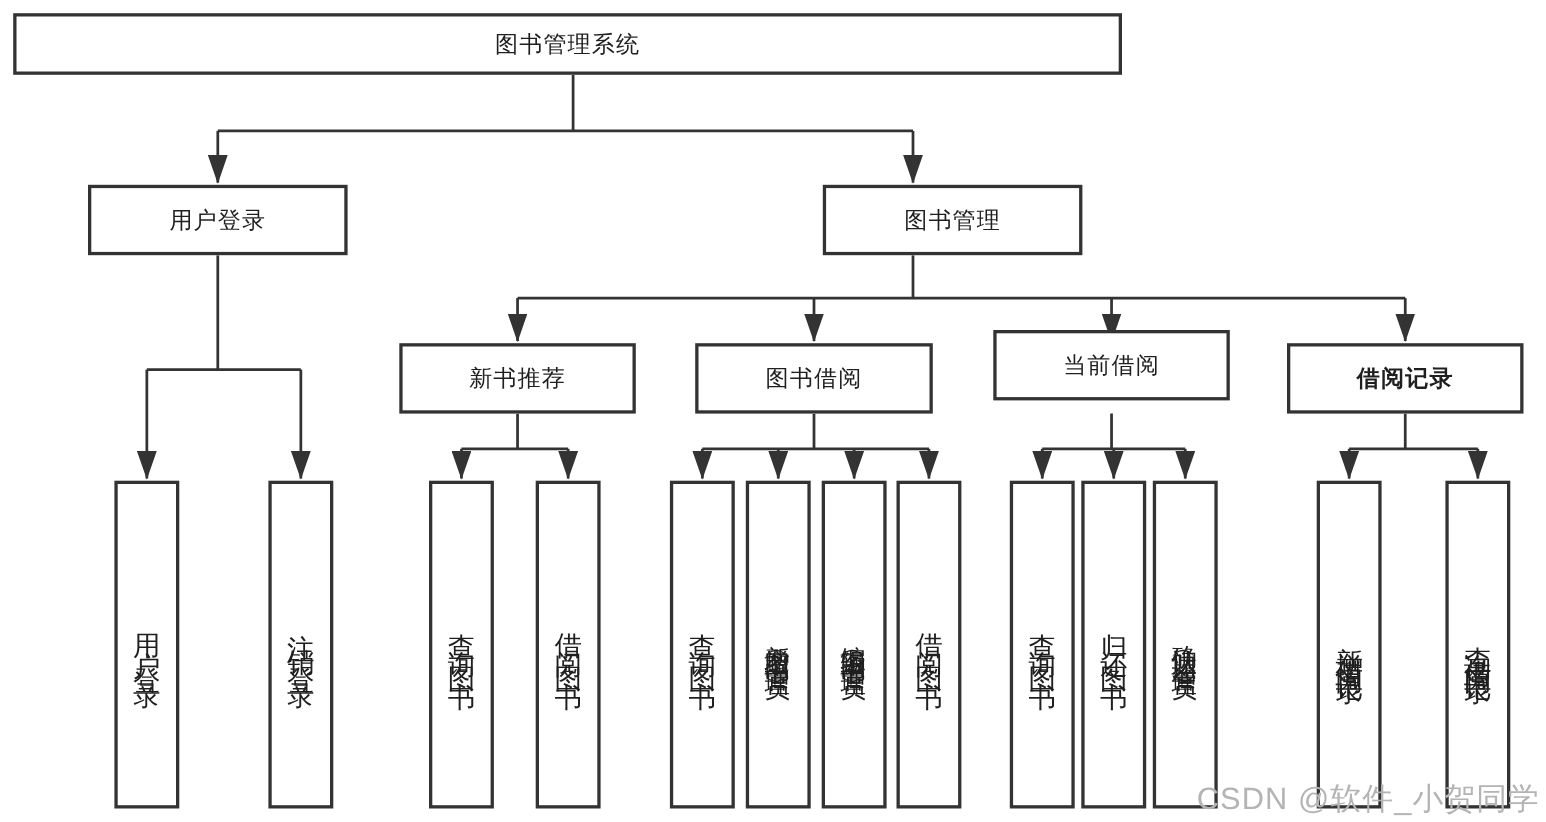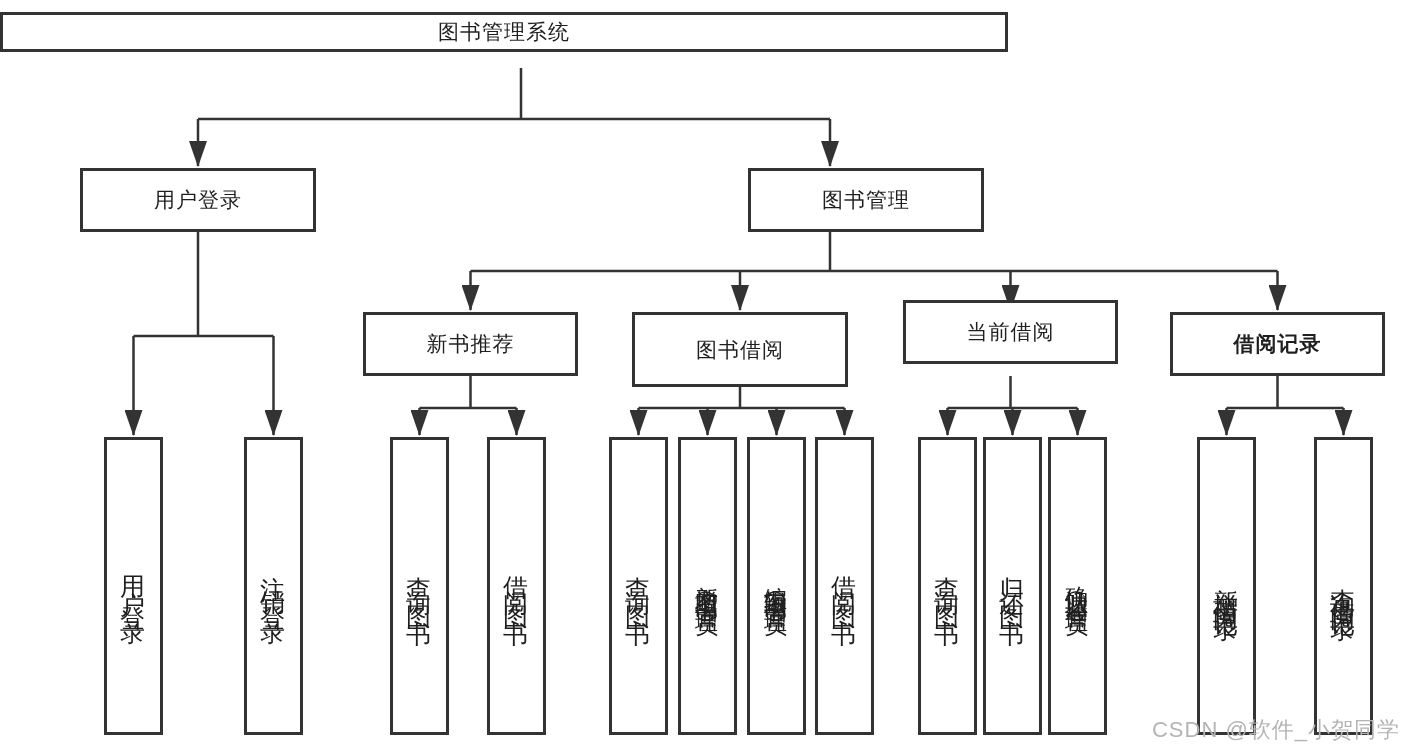--- a/index.html
+++ b/index.html
@@ -33,31 +33,31 @@
     font-size:25px;
     color:#1f1f1f;
   }
   .sp-wide .vtext{letter-spacing:15px;}
   .sp-mid  .vtext{letter-spacing:6px;}
   .sp-tight .vtext{font-size:23px;letter-spacing:4px;}
   #connectors{position:absolute;left:0;top:0;width:1405px;height:747px;}
   #watermark{
     position:absolute;
     right:5px;bottom:2px;
-    font-size:22px;
+    font-size:28px;
     color:#b4b4b4;
     letter-spacing:1px;
     z-index:5;
   }
   
-  #n-root{left:0;top:12px;width:1008px;height:40px;}
+  #n-root{left:12px;top:12px;width:1008px;height:56px;}
   #n-login{left:80px;top:168px;width:236px;height:64px;}
   #n-bookmgmt{left:712px;top:168px;width:236px;height:64px;margin-left:36px;}
   #n-recommend{left:363px;top:312px;width:215px;height:64px;}
-  #n-borrow{left:632px;top:312px;width:216px;height:75px;}
+  #n-borrow{left:632px;top:312px;width:216px;height:64px;}
   #n-current{left:903px;top:300px;width:215px;height:64px;}
   #n-records{left:1170px;top:312px;width:215px;height:64px;font-weight:bold;}
   #lf-login-0{left:104px;}
   #lf-login-1{left:244px;}
   #lf-rec-0{left:390px;}
   #lf-rec-1{left:487px;}
   #lf-bor-0{left:609px;}
   #lf-bor-1{left:678px;}
   #lf-bor-2{left:747px;}
   #lf-bor-3{left:815px;}

